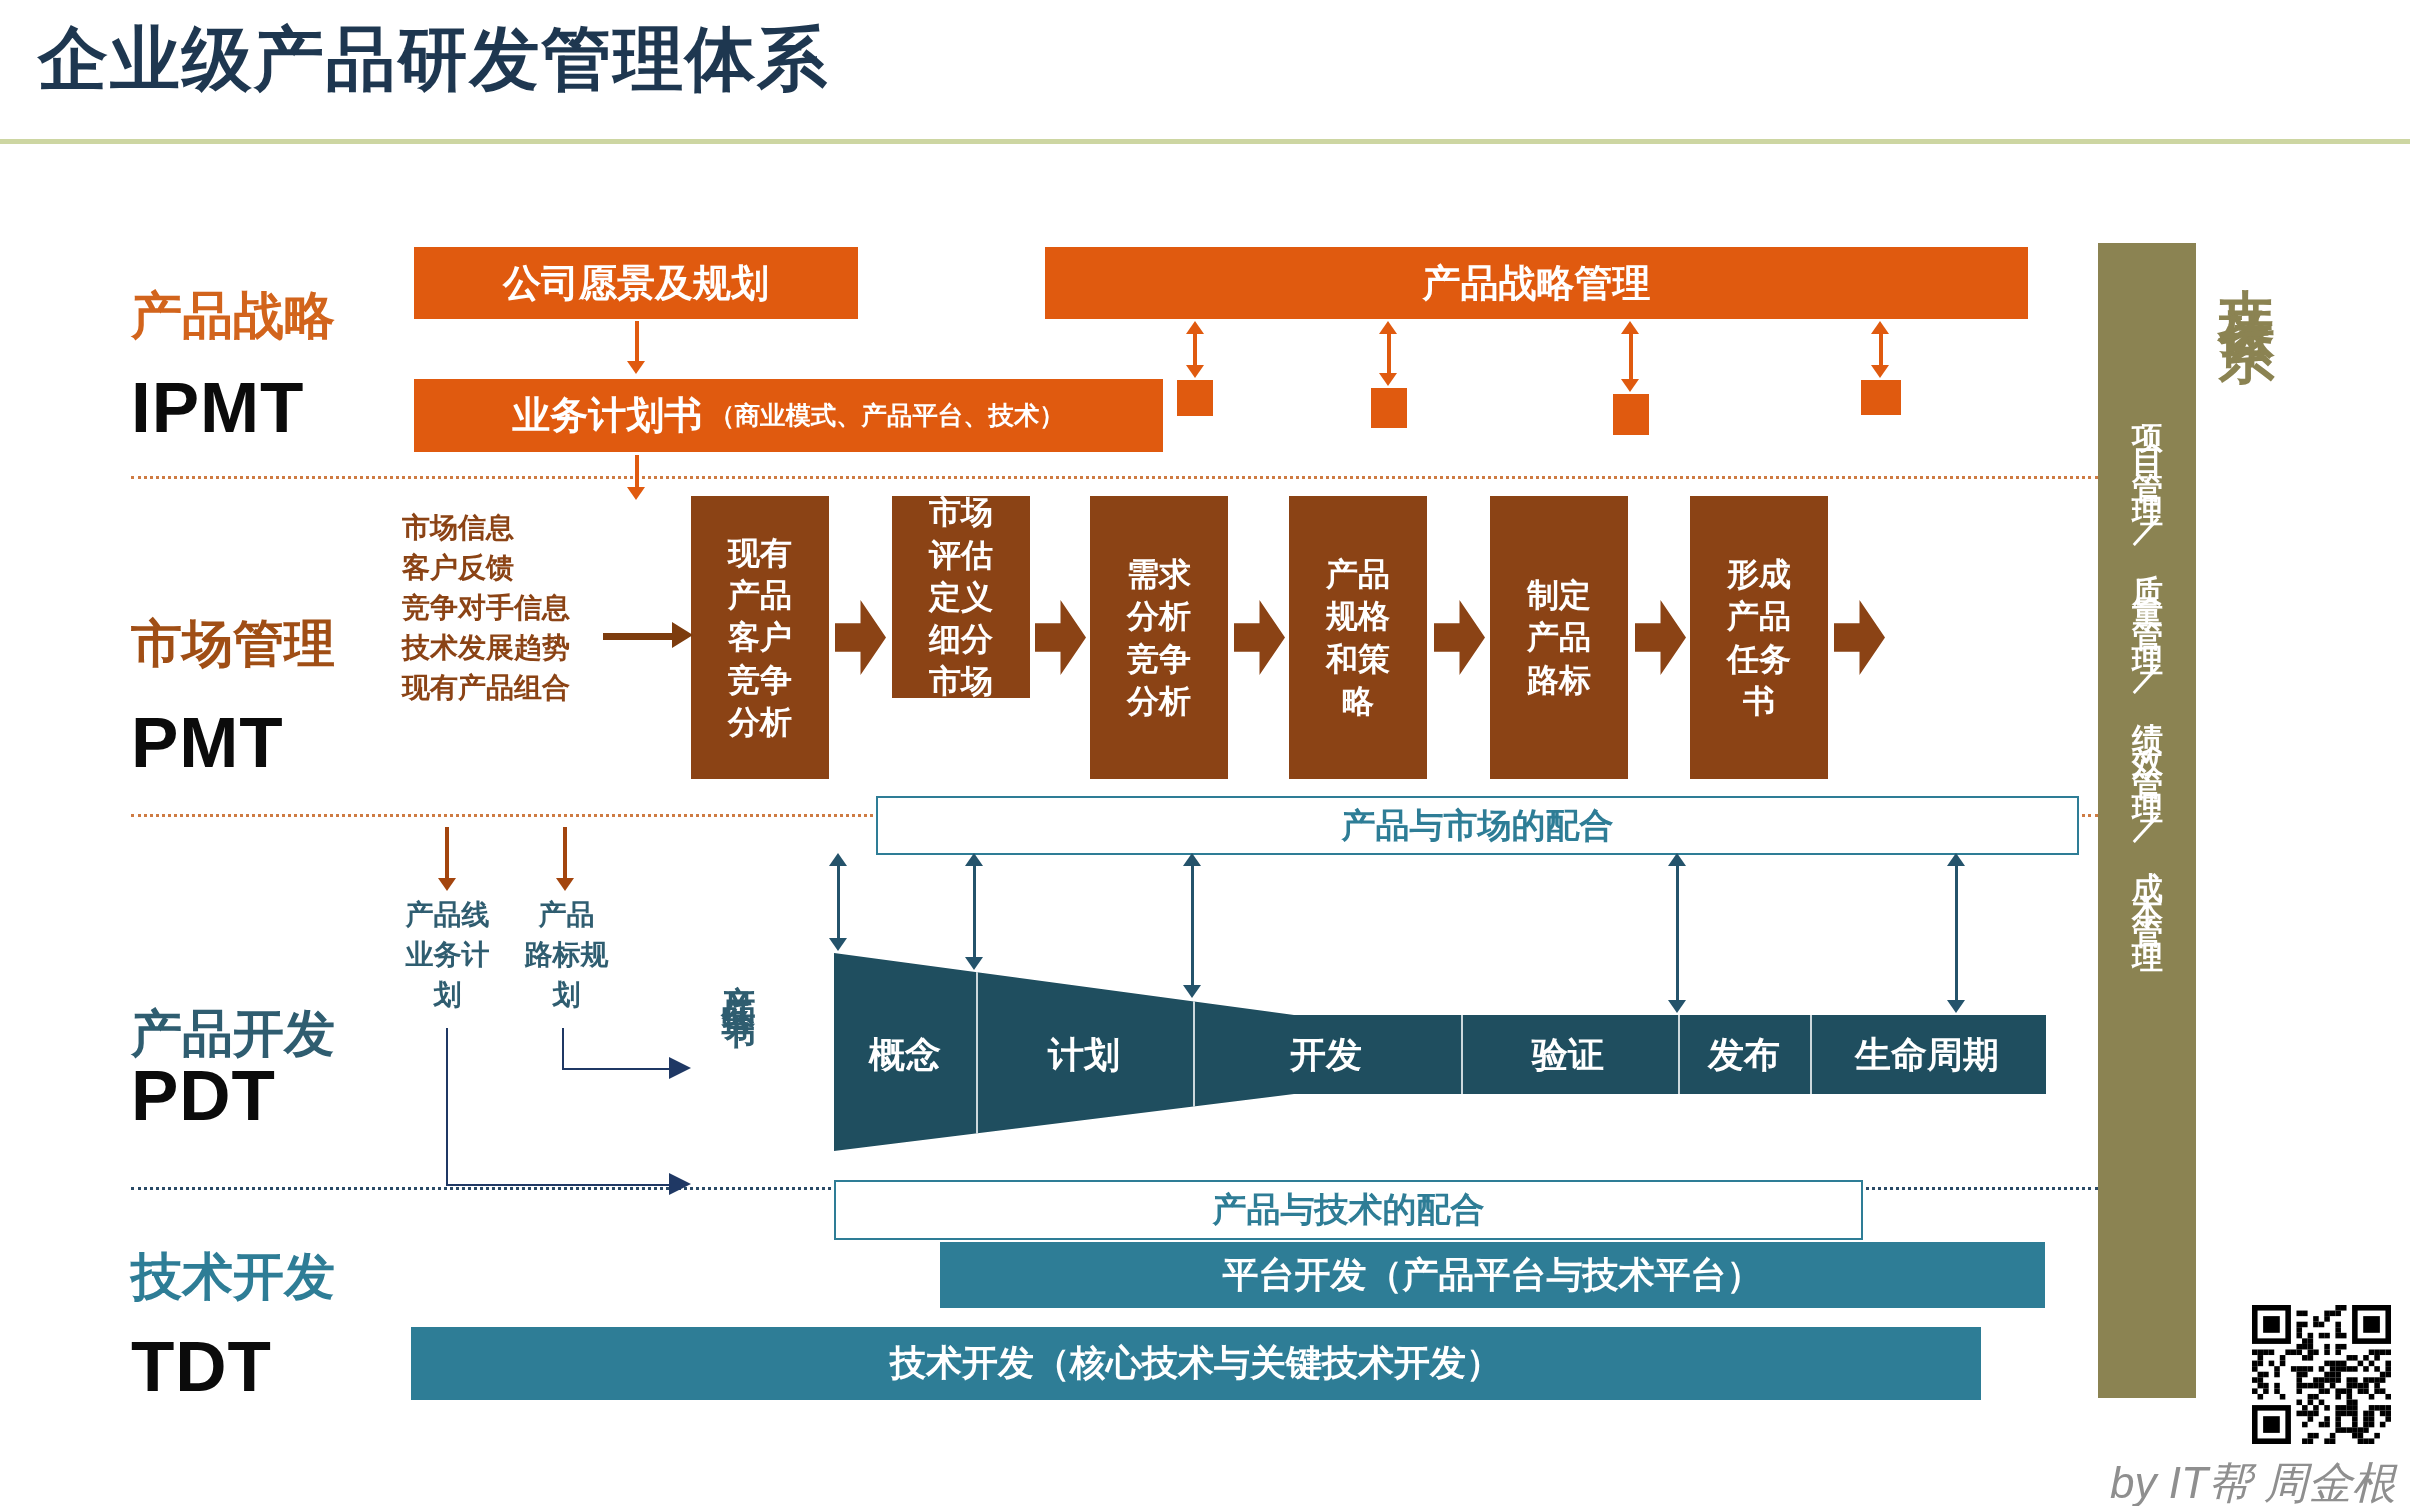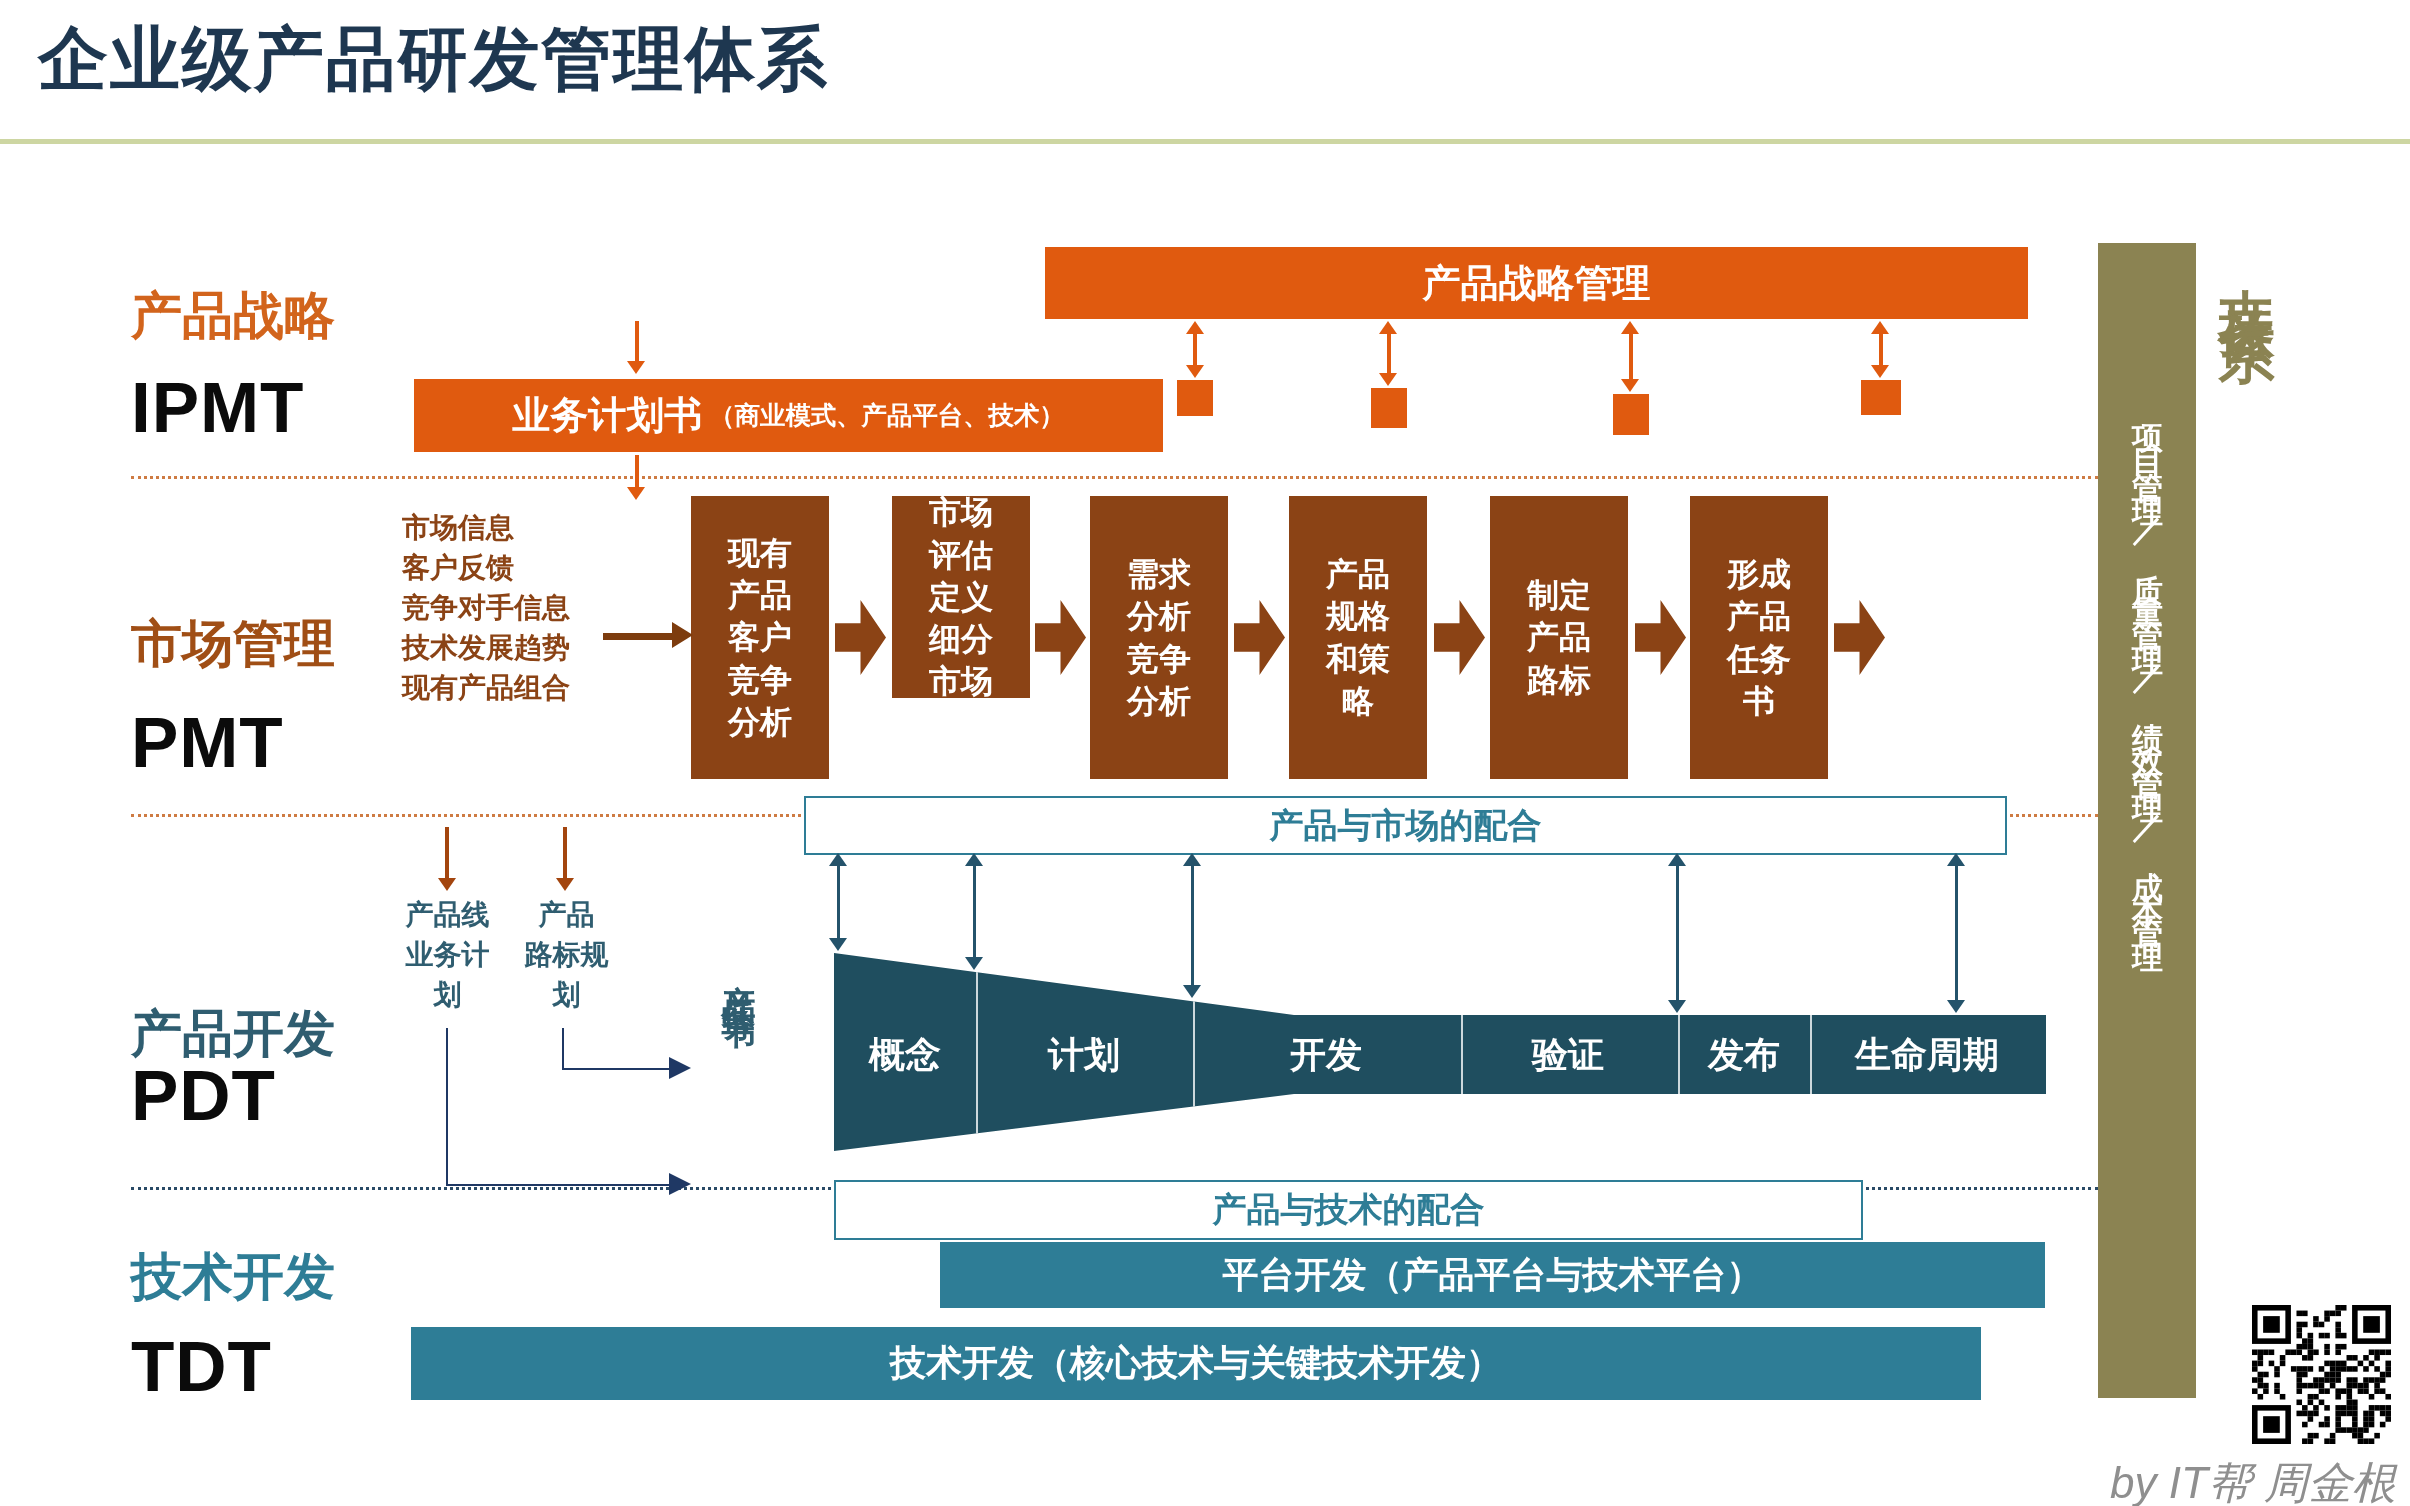--- a/index.html
+++ b/index.html
@@ -57,35 +57,36 @@
 
   <div class="abs rowlabel" style="left:131px;top:282px;color:var(--orangeLabel);">产品战略</div>
   <div class="abs teamlabel" style="left:131px;top:367px;">IPMT</div>
   <div class="abs rowlabel" style="left:131px;top:610px;color:var(--brownLabel);">市场管理</div>
   <div class="abs teamlabel" style="left:131px;top:702px;">PMT</div>
   <div class="abs rowlabel" style="left:131px;top:952px;color:var(--tealLabel);margin-top:48px;">产品开发</div>
   <div class="abs teamlabel" style="left:131px;top:1055px;">PDT</div>
   <div class="abs rowlabel" style="left:131px;top:1243px;color:var(--teal);">技术开发</div>
   <div class="abs teamlabel" style="left:131px;top:1326px;">TDT</div>
 
+  <div class="abs obox" style="left:414px;top:247px;width:444px;height:72px;">公司愿景及规划</div>
   <div class="abs obox" style="left:1045px;top:247px;width:983px;height:72px;">产品战略管理</div>
   <div class="abs obox" style="left:414px;top:379px;width:749px;height:73px;">
     <span>业务计划书</span>
       <span class="note">（商业模式、产品平台、技术）</span>
   </div>
 
   <div class="abs inputs" style="left:402px;top:508px;width:282px;" id="inputs-list">
       <div>市场信息</div>
       <div>客户反馈</div>
       <div>竞争对手信息</div>
       <div>技术发展趋势</div>
       <div>现有产品组合</div>
     </div>
 
-  <div class="abs wbar" style="left:804px;top:796px;width:1199px;height:55px;">产品与市场的配合</div>
+  <div class="abs wbar" style="left:876px;top:796px;width:1199px;height:55px;">产品与市场的配合</div>
 
   <div class="abs funnel" id="funnel" style="left:834px;top:953px;width:1212px;height:198px;clip-path:polygon(0 0,460px 62px,1212px 62px,1212px 141px,460px 141px,0 198px);">
       <div class="divider" style="left: 142px;"></div>
       <div class="divider" style="left: 359px;"></div>
       <div class="divider" style="left: 627px;"></div>
       <div class="divider" style="left: 844px;"></div>
       <div class="divider" style="left: 976px;"></div>
       <div class="stage-label" style="left: 71px; top: 102px;">概念</div>
       <div class="stage-label" style="left: 250px; top: 102px;">计划</div>
       <div class="stage-label" style="left: 492px; top: 102px;">开发</div>

